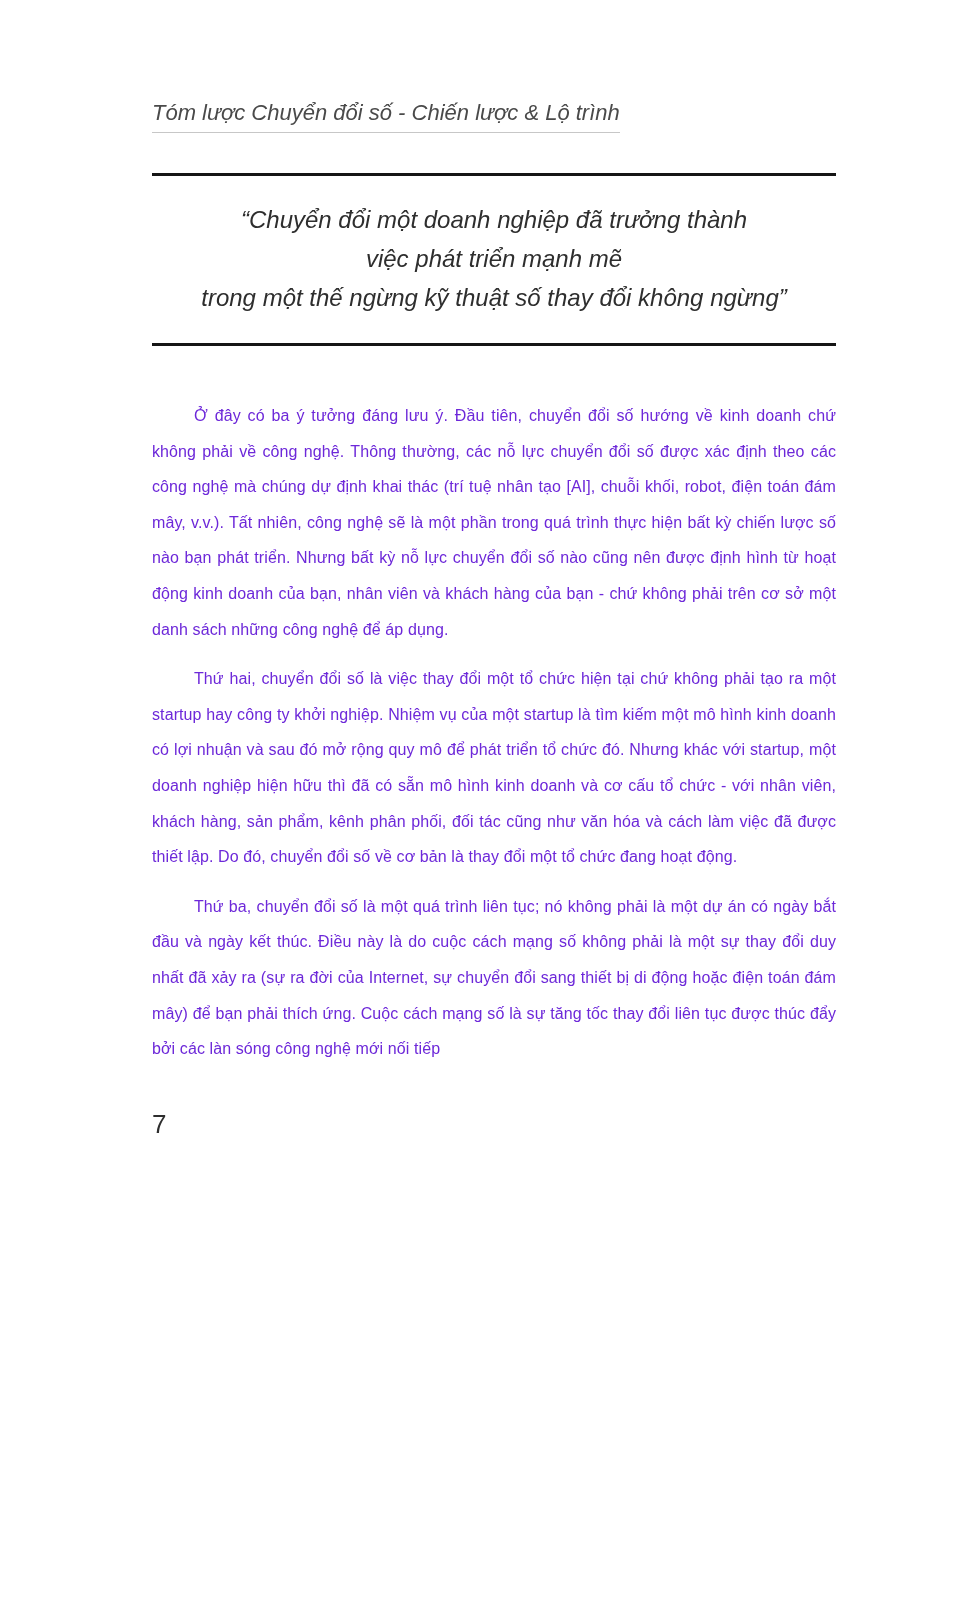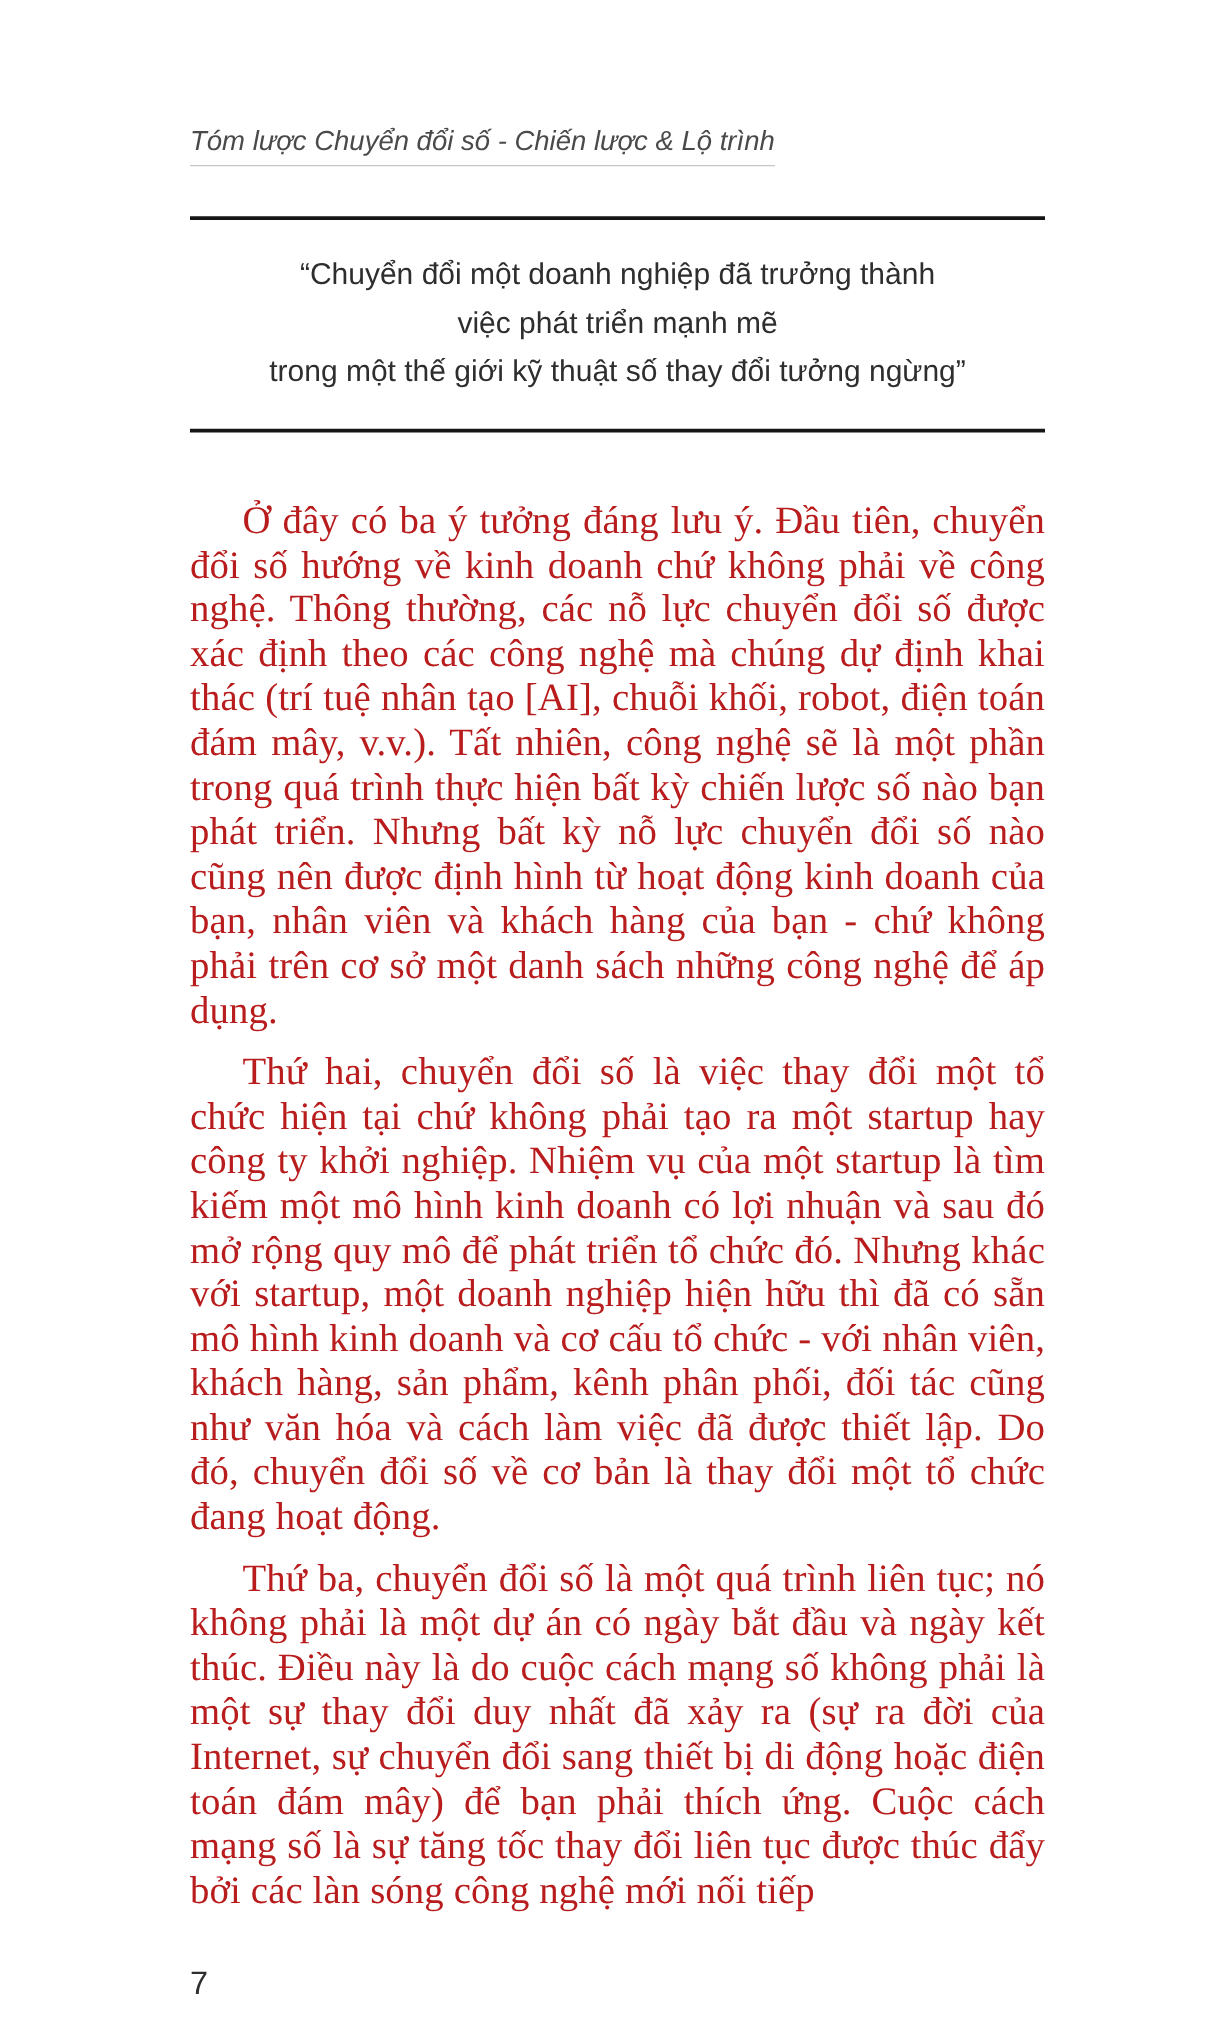--- a/index.html
+++ b/index.html
@@ -31,36 +31,36 @@
     height: 3px;
     background: #151515;
     border: none;
     margin: 0;
   }
   .quote-block {
     padding: 24px 10px 26px 10px;
     text-align: center;
   }
   .quote-line {
+    font-style: italic;
     font-size: 24px;
     line-height: 39px;
     color: #2e2e2e;
   }
   .body-text {
     margin-top: 52px;
   }
   .body-text p {
     margin: 0 0 14px 0;
-    font-size: 31px;
+    font-size: 16px;
     line-height: 35.6px;
     text-align: justify;
     text-indent: 42px;
-    color: #b91c1c;
+    color: #6d28d9;
     letter-spacing: 0.1px;
-    font-family: Liberation Serif, serif;
   }
   .page-number {
     margin-top: 42px;
     font-size: 26px;
     color: #2e2e2e;
   }
 </style>
 </head>
 <body>
 
@@ -68,21 +68,21 @@
 
   <div>
     <span class="running-header">Tóm lược Chuyển đổi số - Chiến lược &amp; Lộ trình</span>
   </div>
 
   <div class="rule"></div>
 
   <div class="quote-block">
     <div class="quote-line">“Chuyển đổi một doanh nghiệp đã trưởng thành</div>
     <div class="quote-line">việc phát triển mạnh mẽ</div>
-    <div class="quote-line">trong một thế giới kỹ thuật số thay đổi tưởng ngừng”</div>
+    <div class="quote-line">trong một thế ngừng kỹ thuật số thay đổi không ngừng”</div>
   </div>
 
   <div class="rule"></div>
 
   <div class="body-text">
     <p>Ở đây có ba ý tưởng đáng lưu ý. Đầu tiên, chuyển đổi số hướng về kinh doanh chứ không phải về công nghệ. Thông thường, các nỗ lực chuyển đổi số được xác định theo các công nghệ mà chúng dự định khai thác (trí tuệ nhân tạo [AI], chuỗi khối, robot, điện toán đám mây, v.v.). Tất nhiên, công nghệ sẽ là một phần trong quá trình thực hiện bất kỳ chiến lược số nào bạn phát triển. Nhưng bất kỳ nỗ lực chuyển đổi số nào cũng nên được định hình từ hoạt động kinh doanh của bạn, nhân viên và khách hàng của bạn - chứ không phải trên cơ sở một danh sách những công nghệ để áp dụng.</p>
     <p>Thứ hai, chuyển đổi số là việc thay đổi một tổ chức hiện tại chứ không phải tạo ra một startup hay công ty khởi nghiệp. Nhiệm vụ của một startup là tìm kiếm một mô hình kinh doanh có lợi nhuận và sau đó mở rộng quy mô để phát triển tổ chức đó. Nhưng khác với startup, một doanh nghiệp hiện hữu thì đã có sẵn mô hình kinh doanh và cơ cấu tổ chức - với nhân viên, khách hàng, sản phẩm, kênh phân phối, đối tác cũng như văn hóa và cách làm việc đã được thiết lập. Do đó, chuyển đổi số về cơ bản là thay đổi một tổ chức đang hoạt động.</p>
     <p>Thứ ba, chuyển đổi số là một quá trình liên tục; nó không phải là một dự án có ngày bắt đầu và ngày kết thúc. Điều này là do cuộc cách mạng số không phải là một sự thay đổi duy nhất đã xảy ra (sự ra đời của Internet, sự chuyển đổi sang thiết bị di động hoặc điện toán đám mây) để bạn phải thích ứng. Cuộc cách mạng số là sự tăng tốc thay đổi liên tục được thúc đẩy bởi các làn sóng công nghệ mới nối tiếp</p>
   </div>
 

